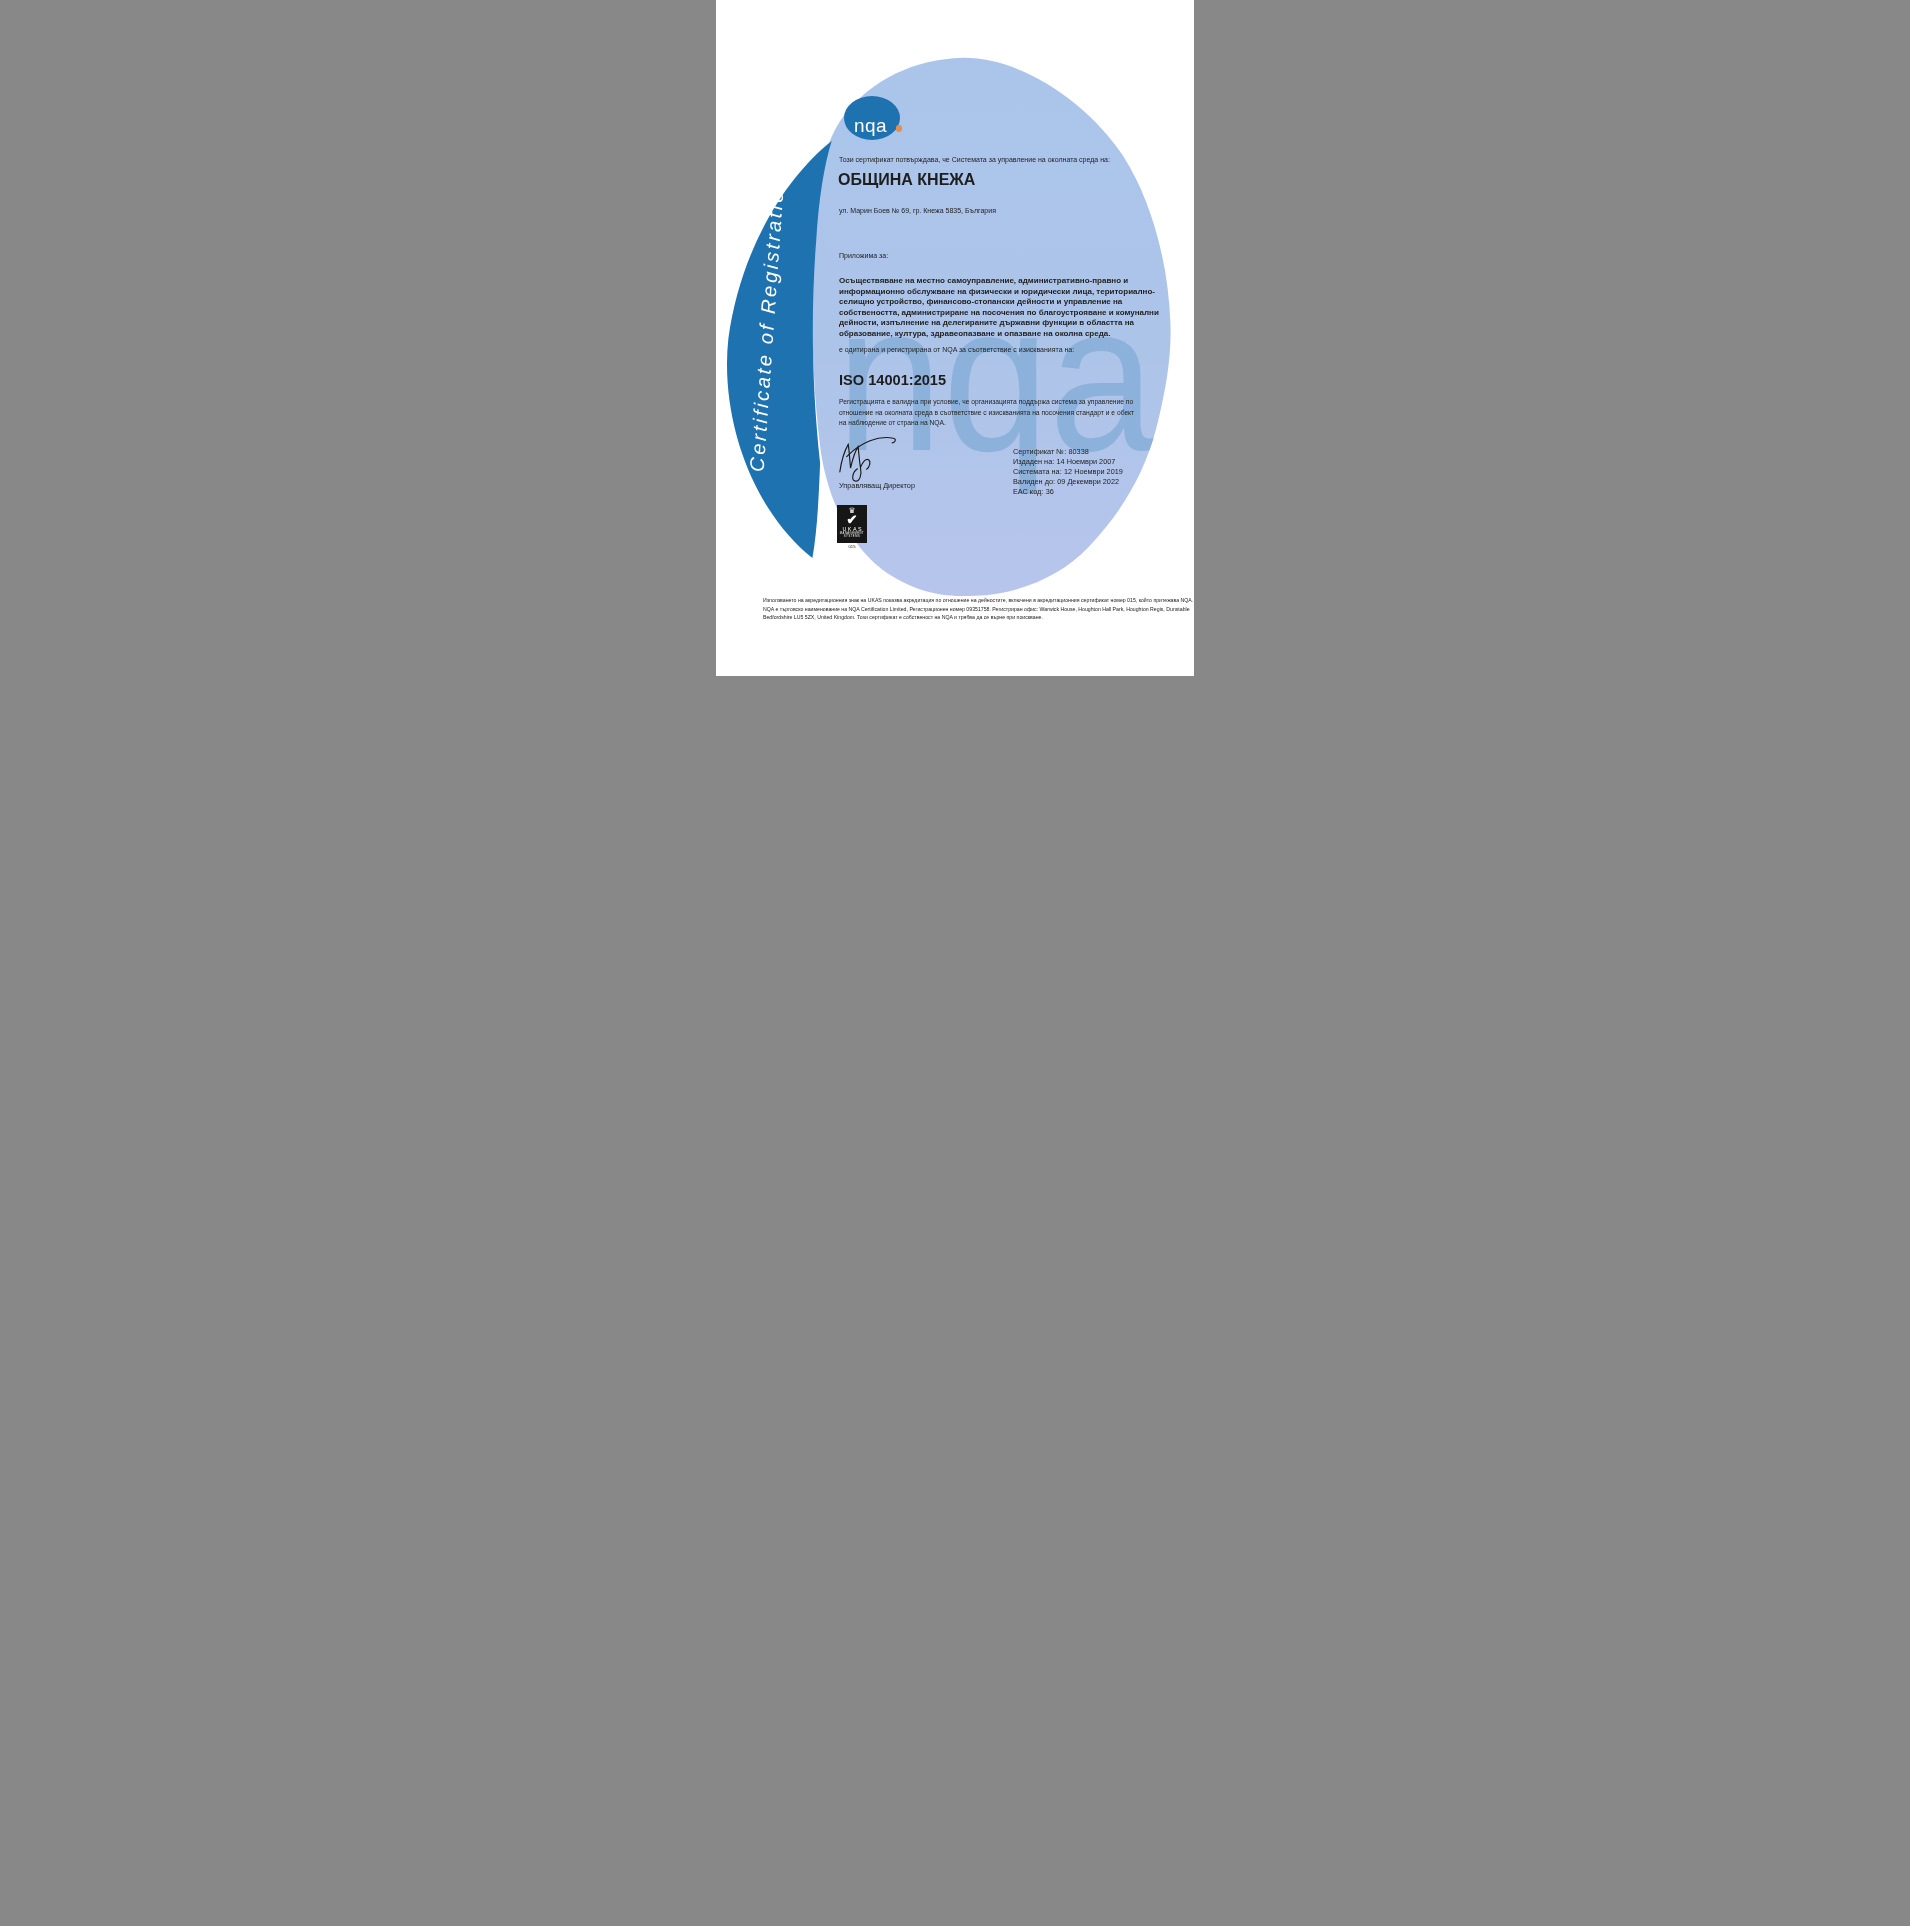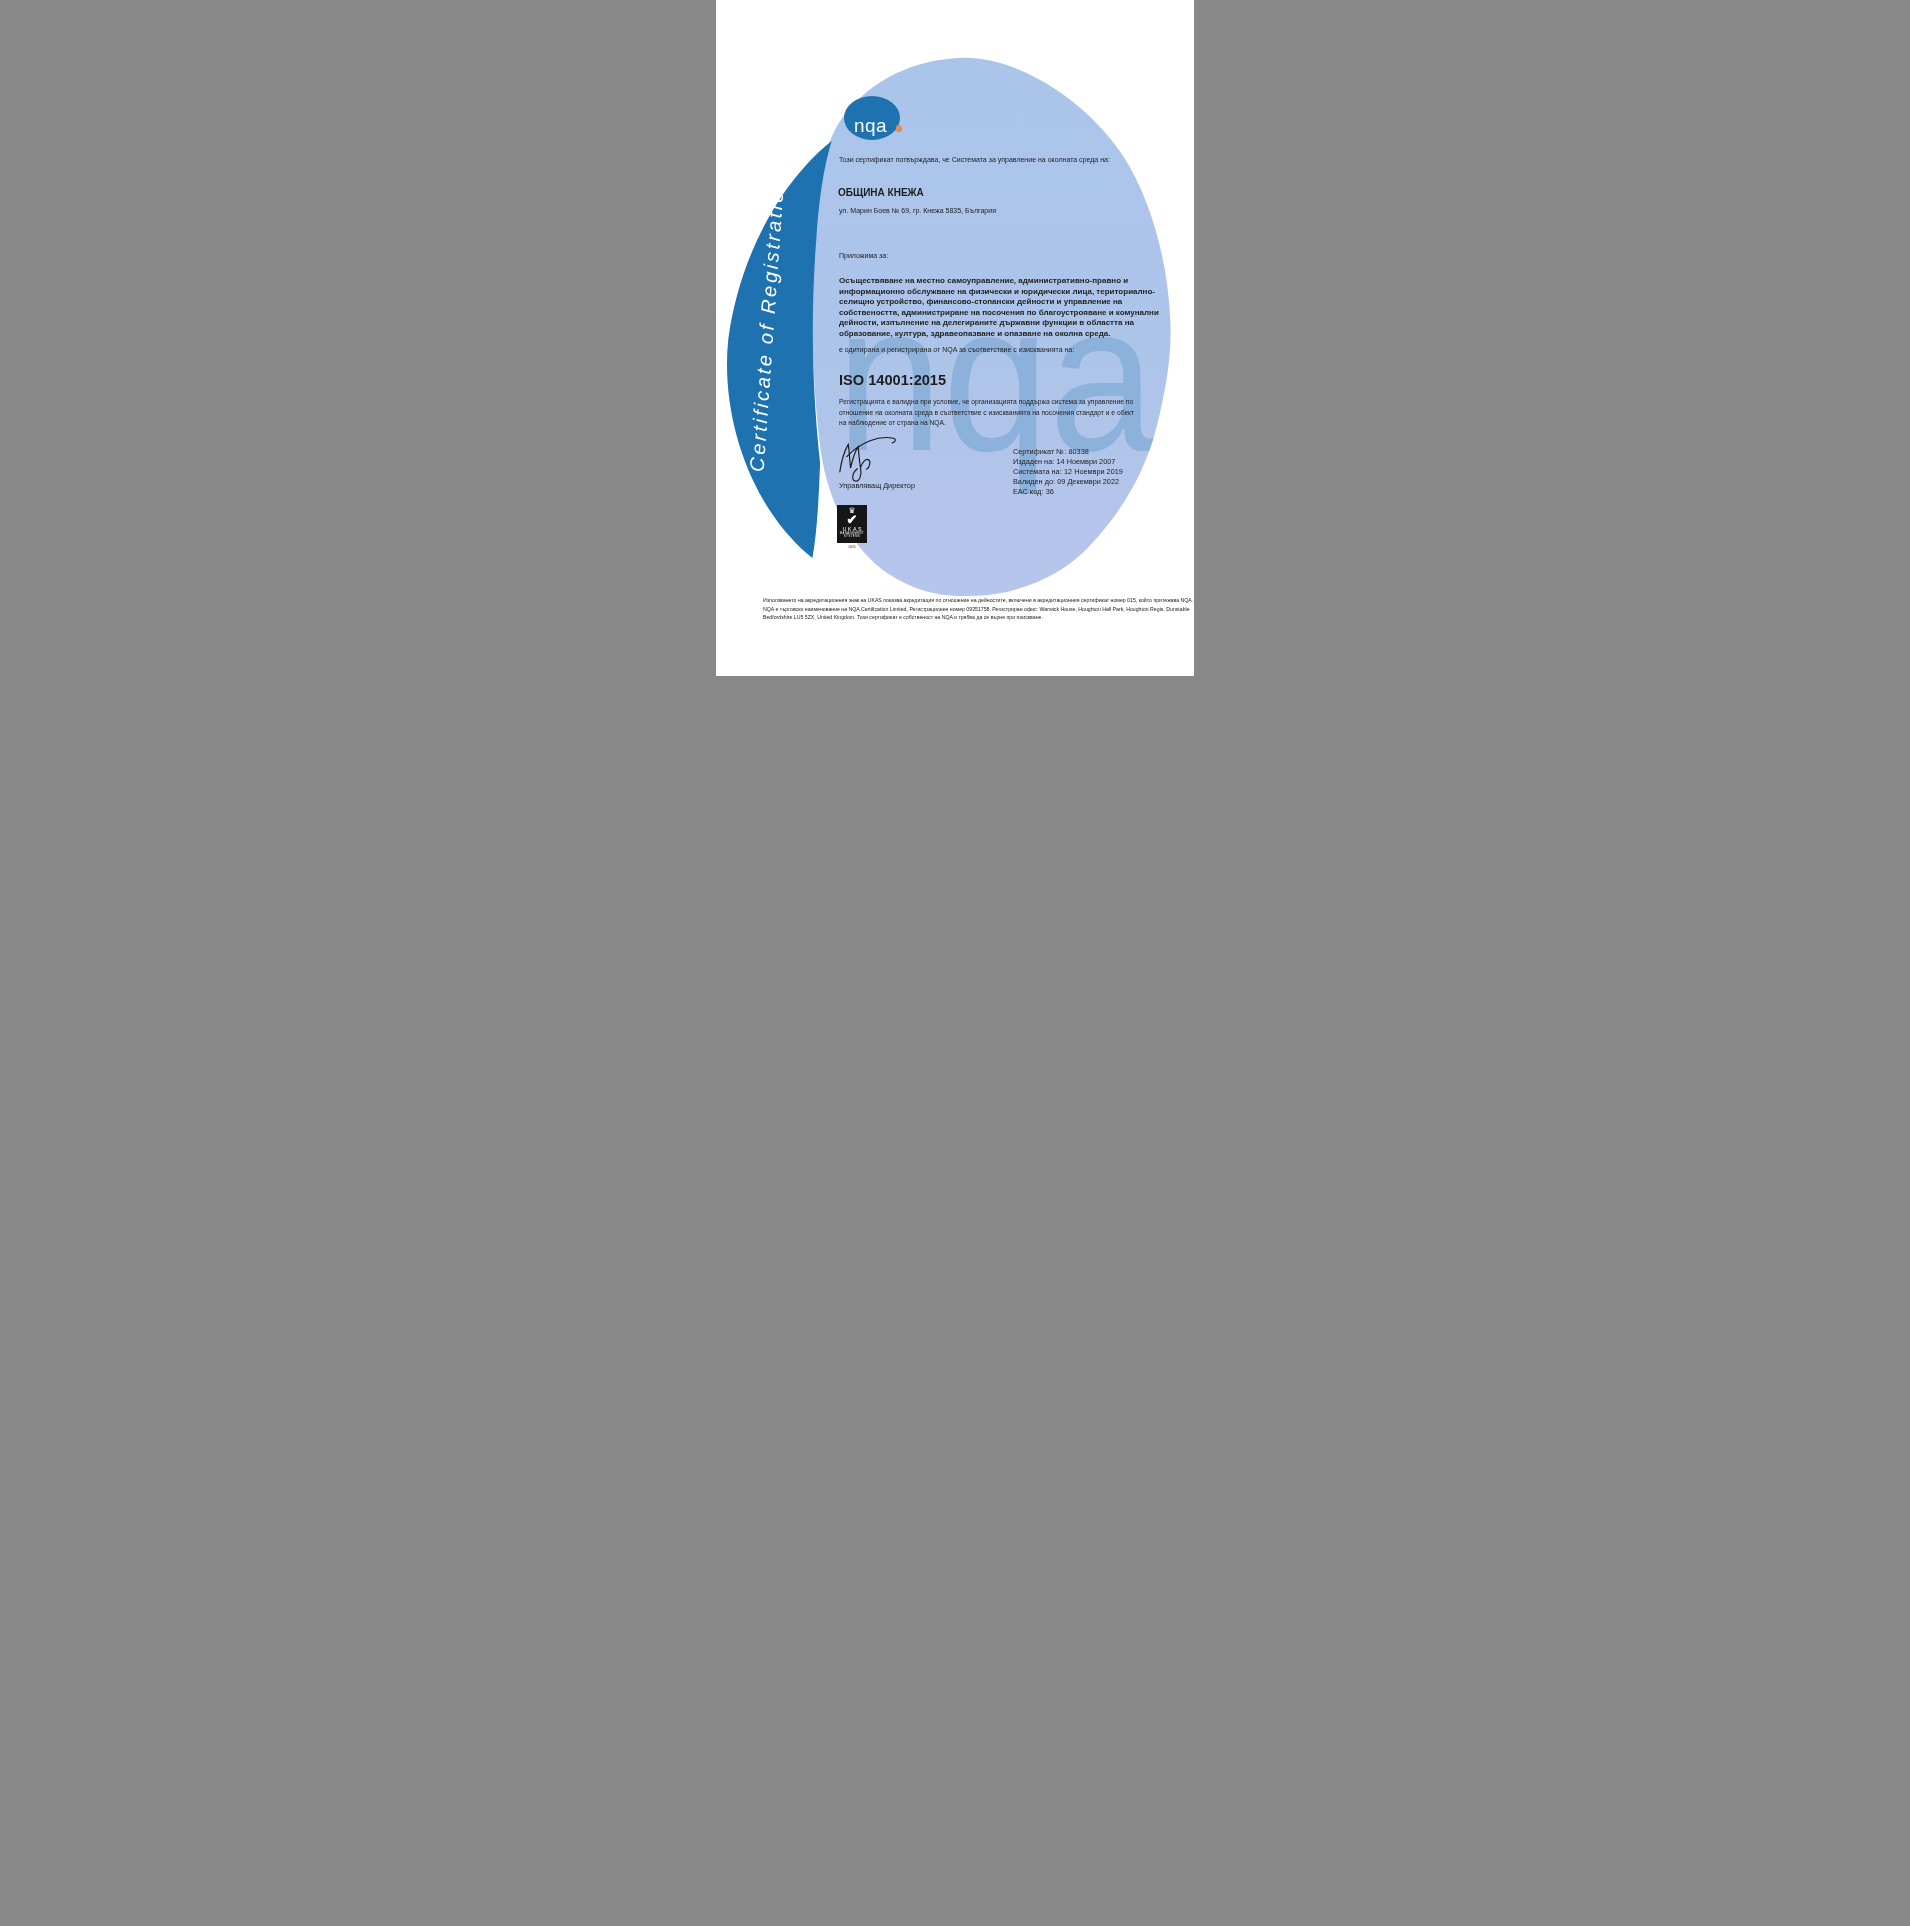--- a/index.html
+++ b/index.html
@@ -37,21 +37,21 @@
     position:absolute;left:10px;bottom:5px;
     font-size:19px;color:#ffffff;letter-spacing:0.4px;line-height:1;
   }
   .logo .dot{
     position:absolute;right:-1.5px;bottom:8.5px;
     width:5.4px;height:6.5px;border-radius:50%;
     background:#e98c4e;
   }
 
   .intro{left:123px;top:156px;font-size:7px;white-space:nowrap;}
-  .org-name{left:122px;top:187px;font-size:10px;font-weight:bold;letter-spacing:0px;white-space:nowrap;}
+  .org-name{left:122px;top:171px;font-size:16px;font-weight:bold;letter-spacing:0px;white-space:nowrap;}
   .org-address{left:123px;top:207px;font-size:7px;white-space:nowrap;}
   .applicable{left:123px;top:252px;font-size:7px;}
   .scope{left:123px;top:276px;font-size:8px;font-weight:bold;line-height:10.6px;}
   .scope div{white-space:nowrap;}
   .audited{left:123px;top:346px;font-size:7px;white-space:nowrap;}
   .standard{left:123px;top:372px;font-size:14.6px;font-weight:bold;white-space:nowrap;}
   .validity{left:123px;top:397px;font-size:6.7px;line-height:10.6px;}
   .validity div{white-space:nowrap;}
 
   .signature-svg{left:120px;top:432px;}

